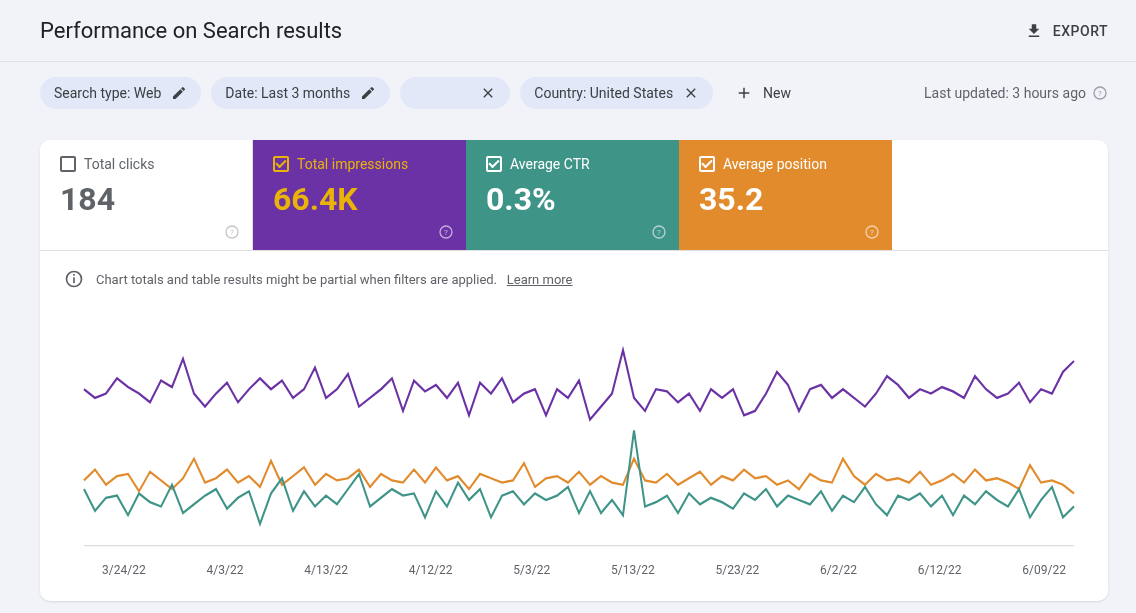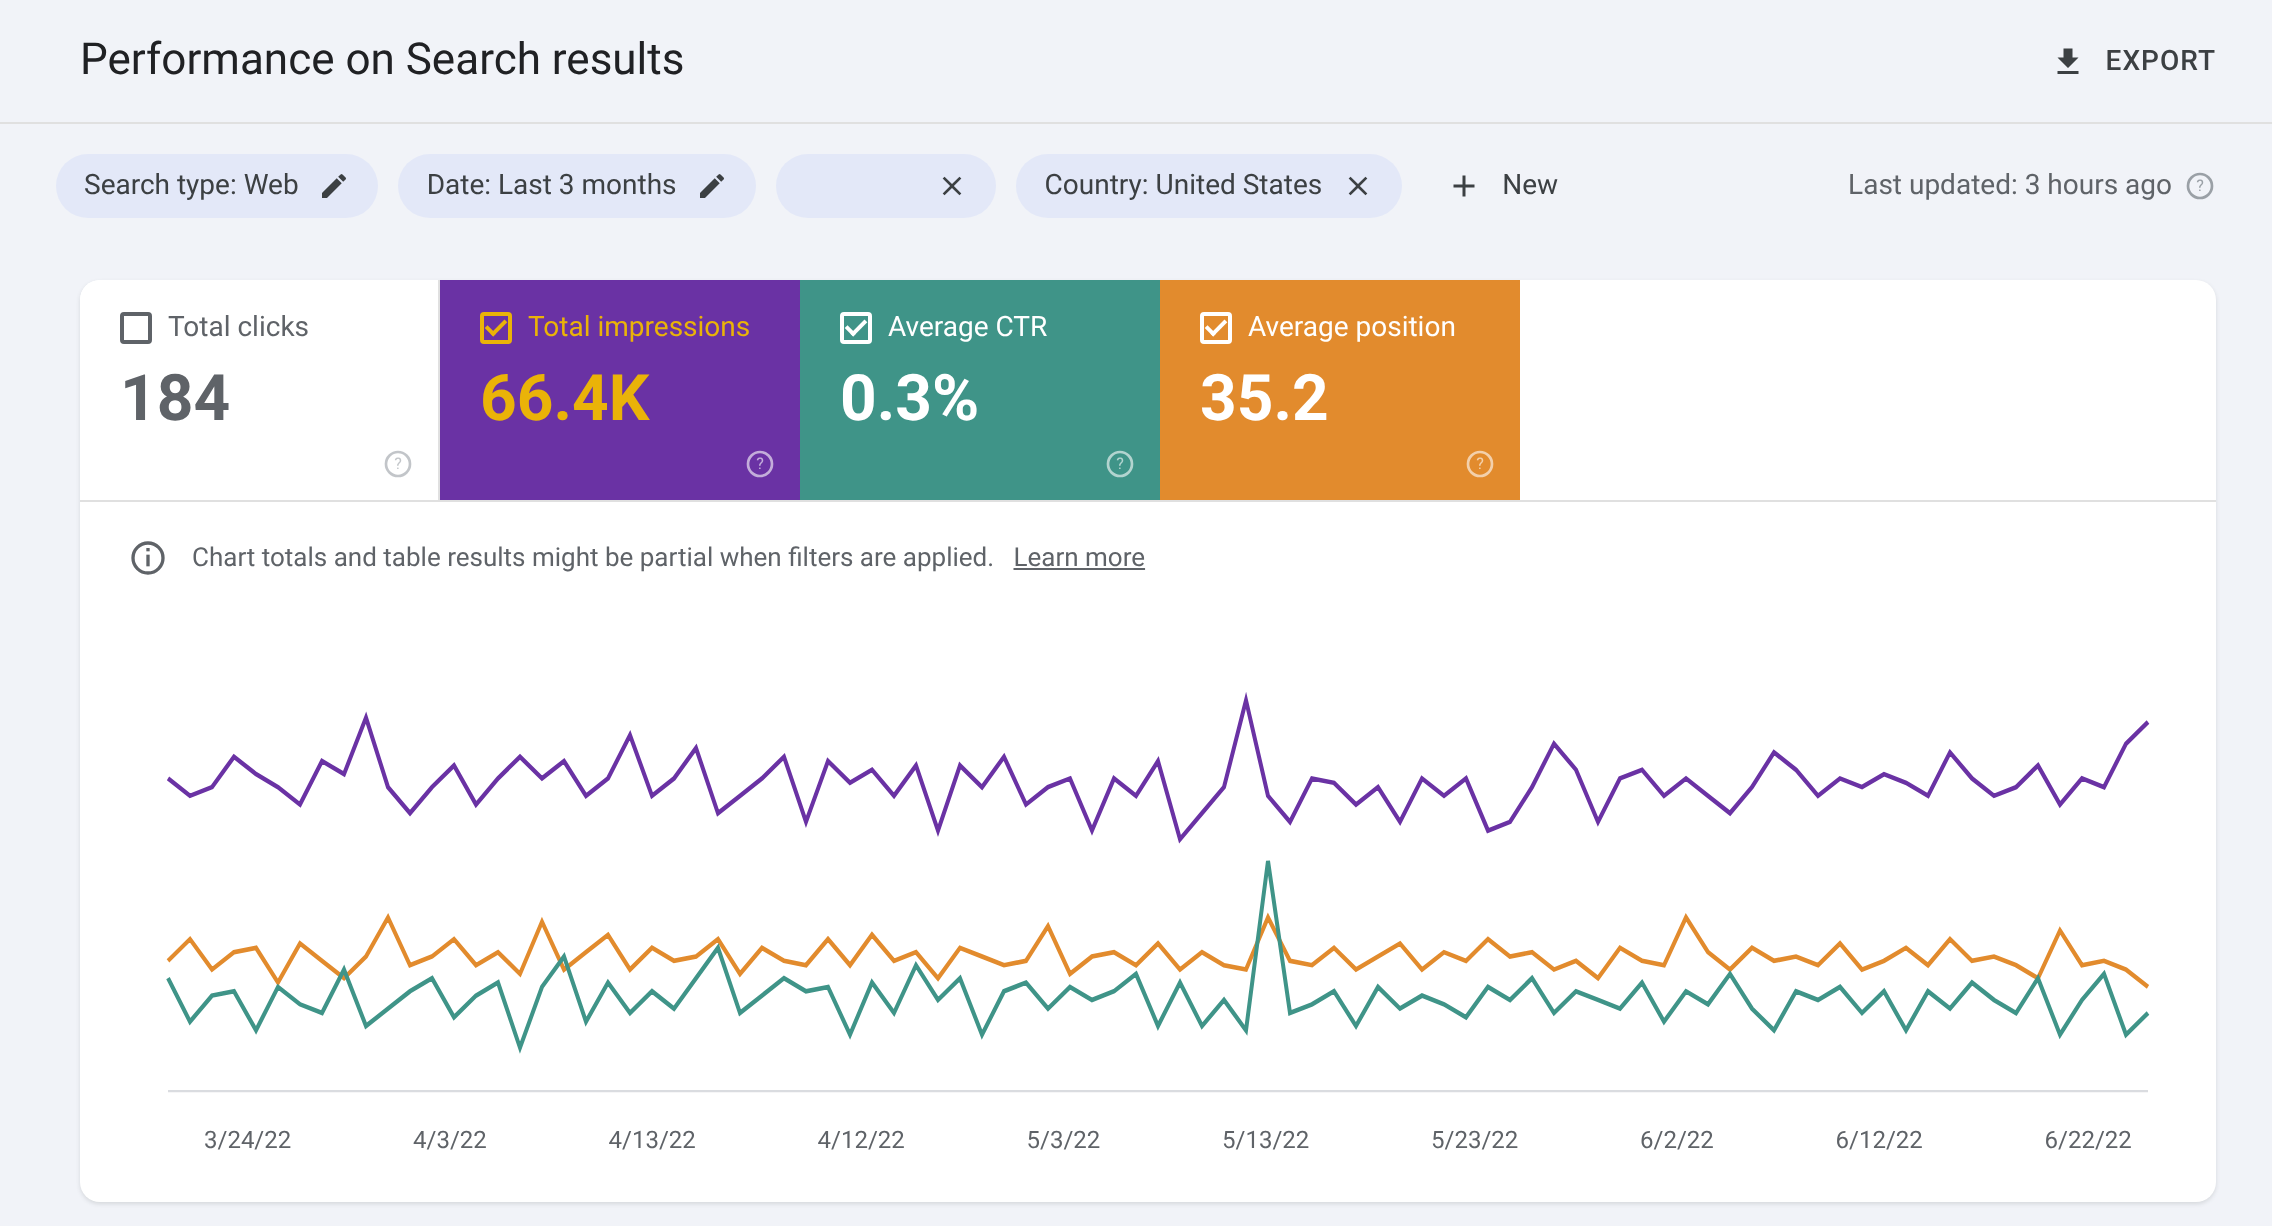--- a/index.html
+++ b/index.html
@@ -29,21 +29,21 @@
       gap: 10px;
       color: #3c4043;
       font-weight: 500;
       font-size: 14px;
       letter-spacing: 0.5px;
       cursor: pointer;
     }
     .filter-bar {
       display: flex;
       align-items: center;
-      padding: 14px 28px 14px 28px;
+      padding: 14px 28px 14px 40px;
       gap: 10px;
     }
     .chip {
       display: flex;
       align-items: center;
       background: #e3e8f8;
       border-radius: 18px;
       padding: 8px 14px;
       font-size: 14px;
       color: #3c4043;
@@ -77,21 +77,21 @@
       margin: 16px 28px 0 40px;
       border-radius: 10px;
       box-shadow: 0 1px 2px rgba(60,64,67,0.15);
       overflow: hidden;
     }
     .metrics {
       display: flex;
       border-bottom: 1px solid #e0e0e0;
     }
     .metric {
-      width: 180px;
+      width: 213px;
       height: 110px;
       padding: 16px 16px 0 20px;
       position: relative;
     }
     .metric.clicks { background: #fff; color: #5f6368; border-right: 1px solid #e0e0e0; }
     .metric.impressions { background: #6a32a4; color: #eab308; }
     .metric.ctr { background: #3f9488; color: #fff; }
     .metric.position { background: #e28b2d; color: #fff; }
     .metric.clicks .metric-title { color: #5f6368; }
     .metric-header {
@@ -306,16 +306,16 @@
     <div class="x-labels" id="x-labels">
         <span>3/24/22</span>
         <span>4/3/22</span>
         <span>4/13/22</span>
         <span>4/12/22</span>
         <span>5/3/22</span>
         <span>5/13/22</span>
         <span>5/23/22</span>
         <span>6/2/22</span>
         <span>6/12/22</span>
-        <span>6/22/22</span>
+        <span>6/09/22</span>
       </div>
   </div>
 </div>
 
 </body></html>

